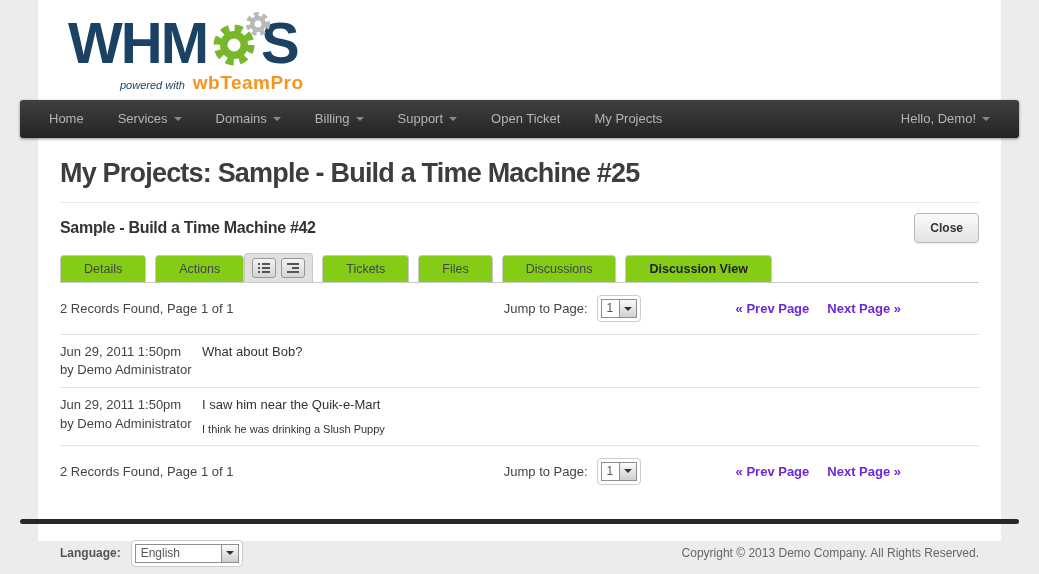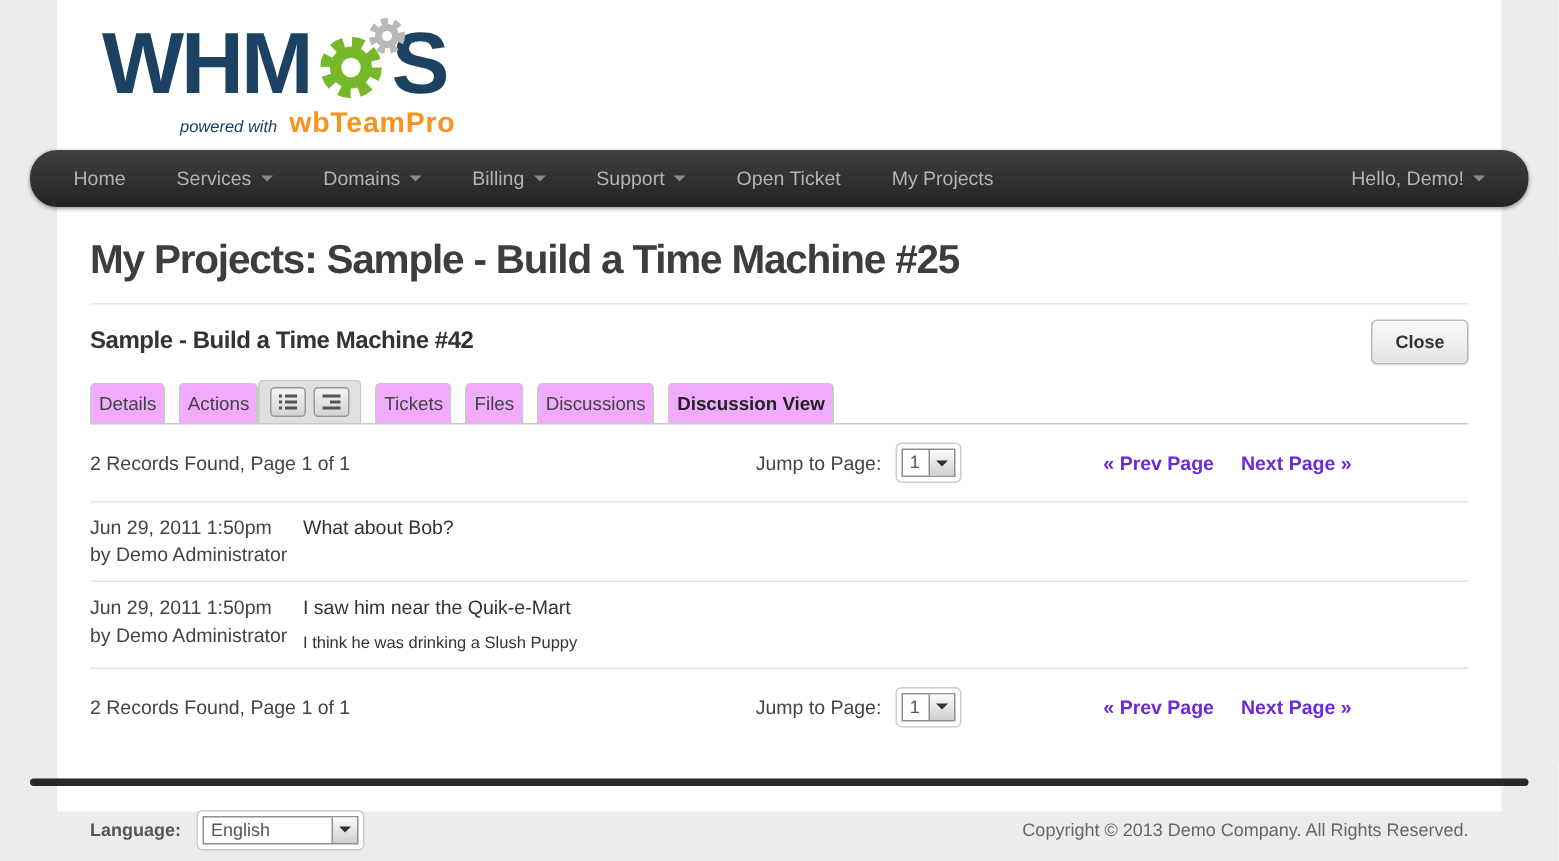--- a/index.html
+++ b/index.html
@@ -16,21 +16,21 @@
   .logo-top { display:flex; align-items:center; font-weight:bold; font-size:58px;
               color:#1b4263; letter-spacing:-2px; line-height:1; }
   .gear-wrap { position:relative; width:50px; height:52px; margin:0 2px; }
   .gear-green { position:absolute; left:0; top:2px; }
   .gear-gray { position:absolute; right:-14px; top:-8px; }
   .logo-bottom { display:flex; align-items:baseline; gap:8px; padding-left:52px; margin-top:0px; }
   .powered { font-style:italic; font-size:11px; color:#1b4263; }
   .powered-brand { font-weight:bold; font-size:19px; color:#f7941d; letter-spacing:0.5px; }
 
   
-  .navbar { margin:0 -18px; height:38px; border-radius:18px;
+  .navbar { margin:0 -18px; height:38px; border-radius:3px;
             background:linear-gradient(#404040,#232323);
             box-shadow:0 1px 3px rgba(0,0,0,.45);
             display:flex; align-items:center; padding:0 12px; }
   .nav-item { color:#b4b4b4; font-size:13px; padding:0 17px; line-height:38px;
               display:flex; align-items:center; gap:6px; cursor:pointer; text-decoration:none; }
   .nav-user { margin-left:auto; }
   .caret { width:0; height:0; border-left:4px solid transparent; border-right:4px solid transparent;
            border-top:4px solid #8a8a8a; display:inline-block; }
 
   
@@ -39,21 +39,21 @@
   .panel-head { display:flex; align-items:center; margin:10px 22px 10px; }
   .panel-heading { font-size:16px; font-weight:bold; color:#333; letter-spacing:-0.3px; }
   .close-btn { margin-left:auto; padding:7px 15px; font-size:12px; font-weight:bold; color:#333;
                background:linear-gradient(#fafafa,#e4e4e4); border:1px solid #b8b8b8;
                border-radius:4px; box-shadow:0 1px 1px rgba(0,0,0,.08); cursor:pointer; }
 
   
   .tabs { margin:6px 22px 0; display:flex; gap:9px; align-items:flex-end;
           border-bottom:1px solid #c9c9c9; }
   .tab { border:1px solid #c9c9c9; border-bottom:none; border-radius:4px 4px 0 0;
-         padding:6px 5px; font-size:12.5px; color:#444; background:#f0abfc; cursor:pointer; }
+         padding:6px 23px; font-size:12.5px; color:#444; background:#84cc16; cursor:pointer; }
   .tab.active { font-weight:bold; color:#222; }
   .tab-icons { margin-left:-9px; border:1px solid #c9c9c9; border-bottom:none;
                border-radius:4px 4px 0 0; background:#e0e0e0; padding:4px 7px;
                display:flex; gap:5px; align-items:center; }
   .icon-btn { width:24px; height:20px; border:1px solid #979797; border-radius:3px;
               background:linear-gradient(#f4f4f4,#d4d4d4); display:flex; flex-direction:column;
               justify-content:center; align-items:center; gap:2px; cursor:pointer; }
   .icon-row { display:flex; gap:2px; align-items:center; width:12px; }
   .dot { width:2px; height:2px; background:#555; }
   .bar { height:2px; background:#555; }

